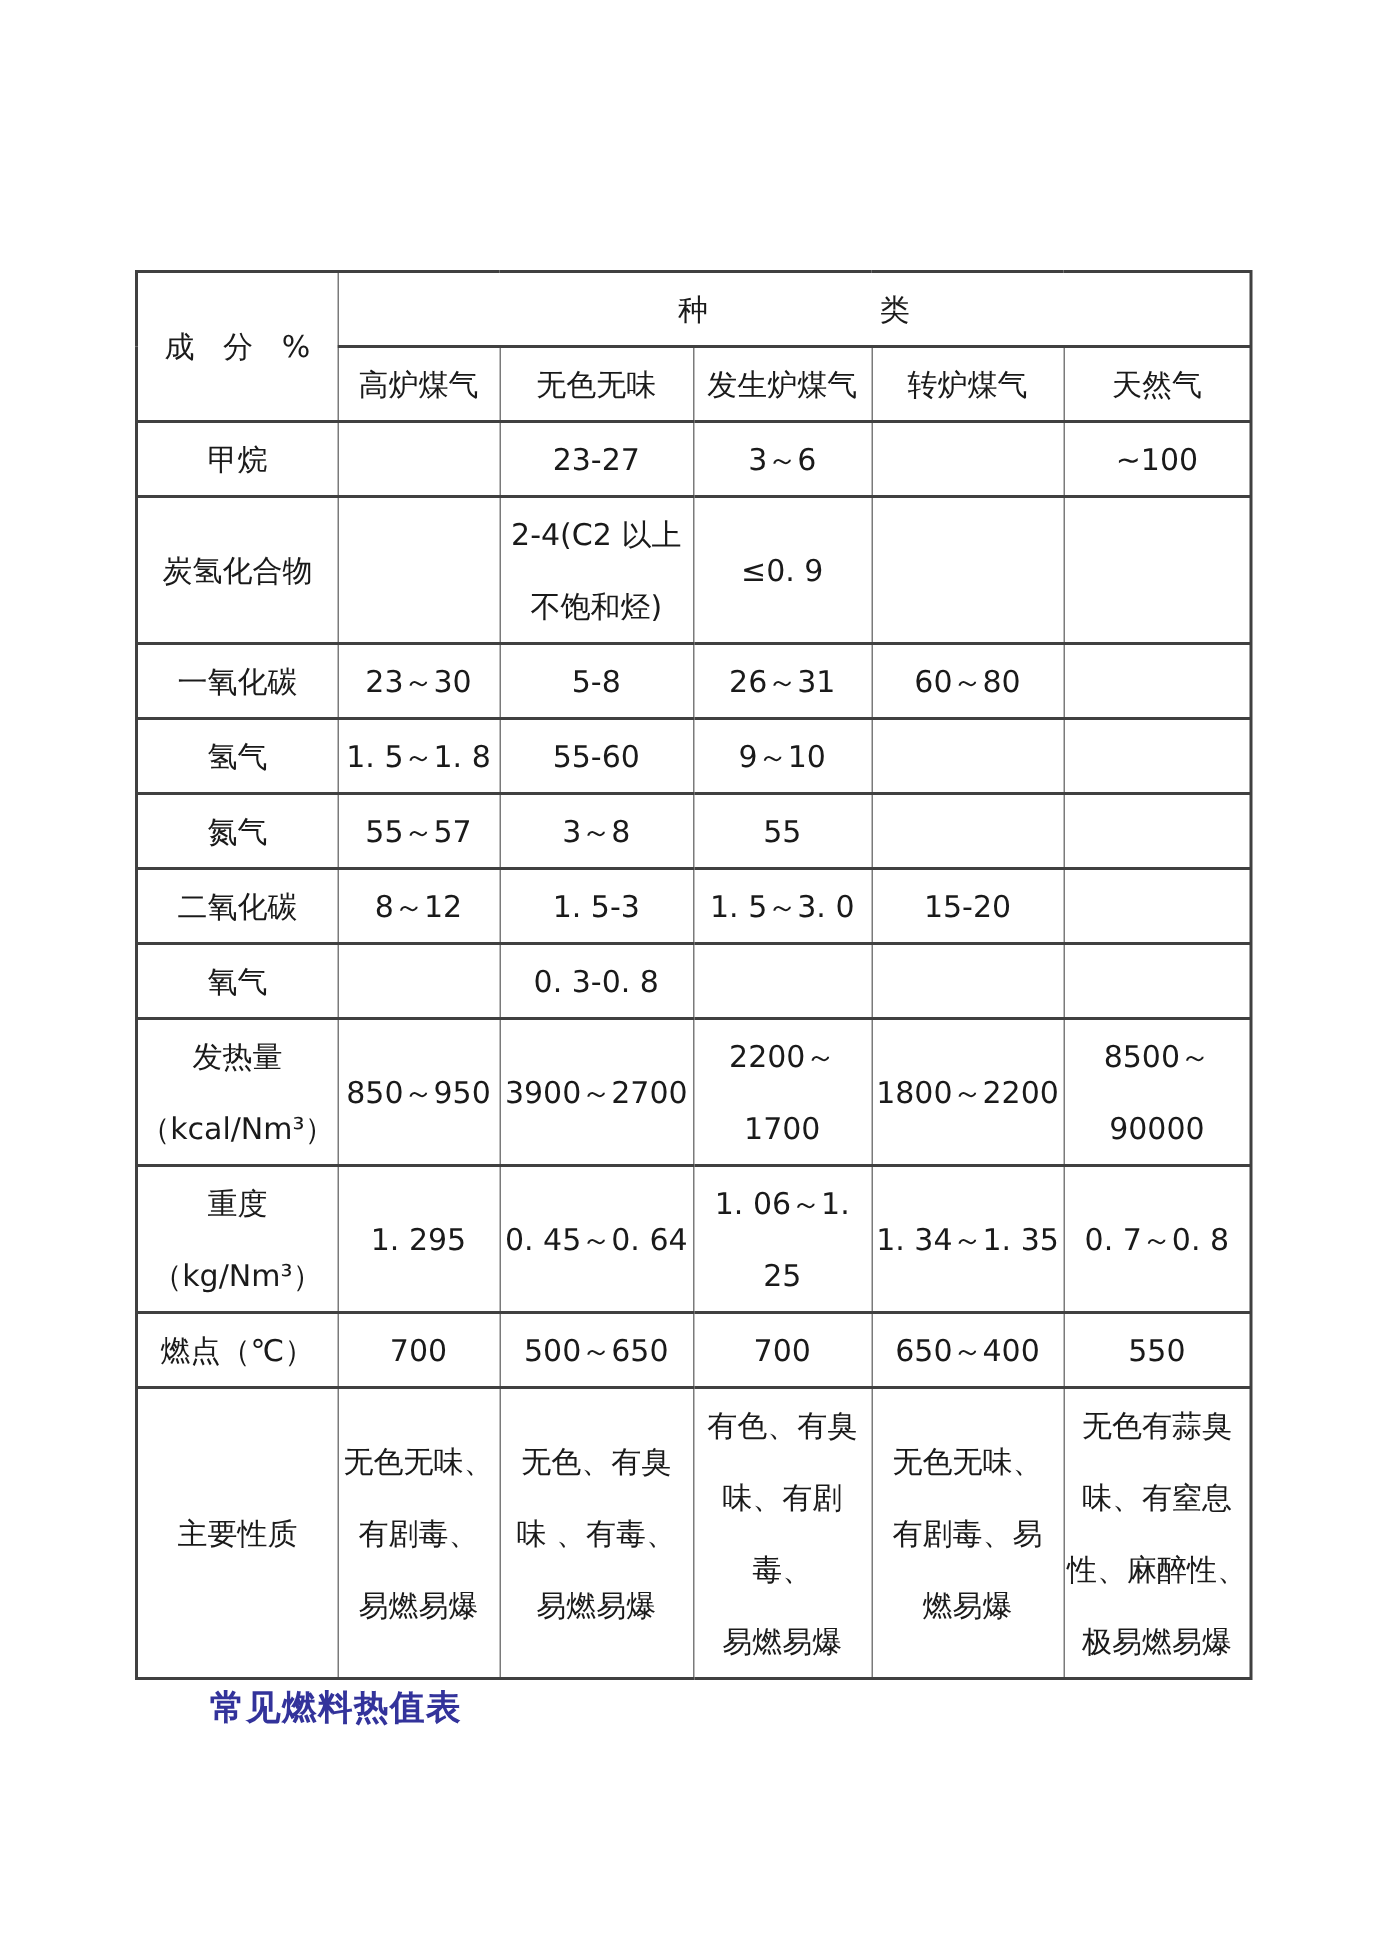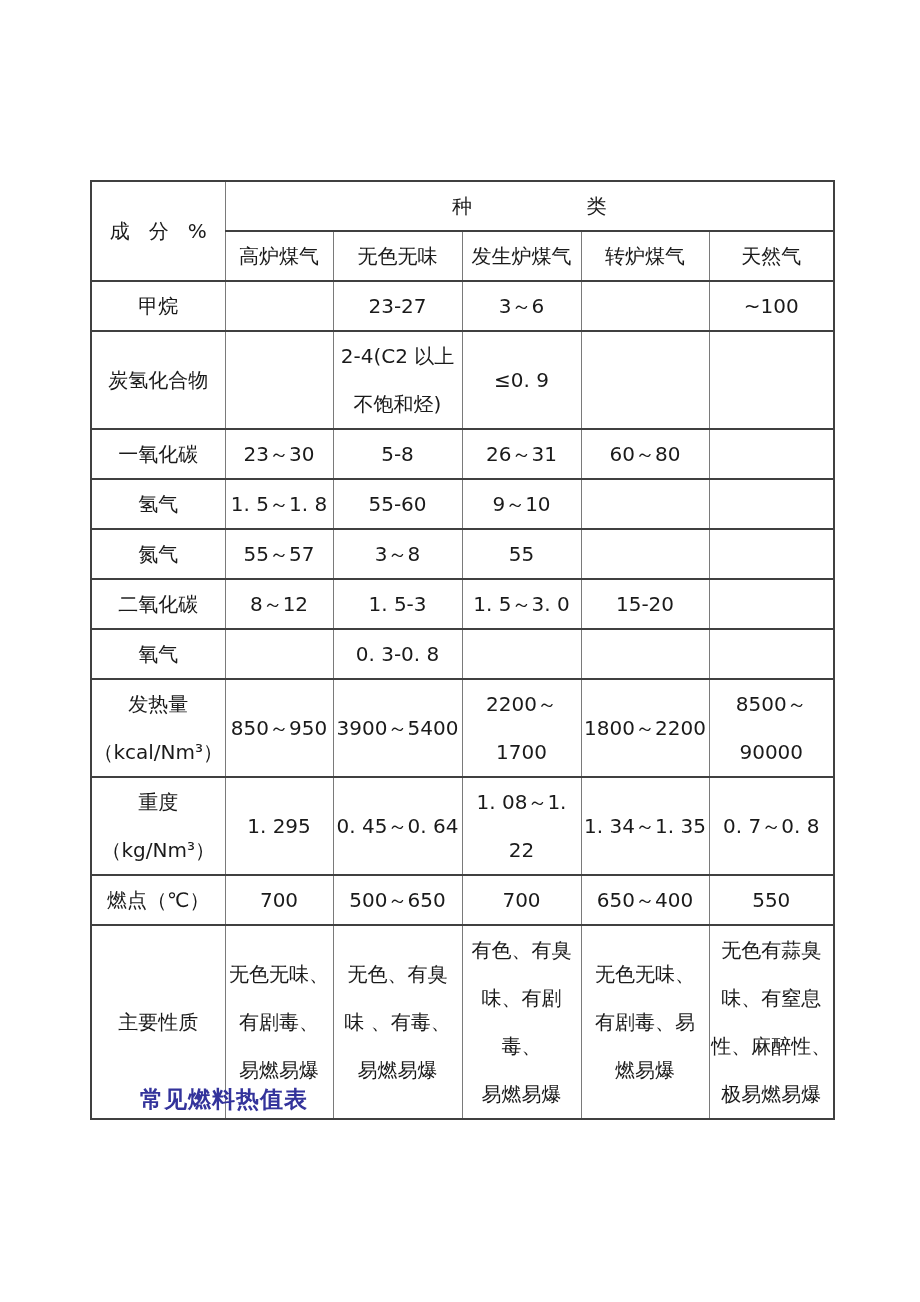--- a/index.html
+++ b/index.html
@@ -18,21 +18,21 @@
   .doc-title {
     position: absolute;
     left: 140px;
     font-size: 23px;
     font-weight: 600;
     color: #33339b;
     letter-spacing: 1px;
     white-space: pre;
   }
   .doc-title.first  { top: 117px; }
-  .doc-title.second { top: 1084px; text-align: center; }
+  .doc-title.second { top: 1123px; text-align: center; }
 
   table.gas-table {
     position: absolute;
     left: 90px;
     top: 180px;
     width: 743px;
     border-collapse: collapse;
     table-layout: fixed;
     border-left: 2px solid #404040;
     border-right: 2px solid #404040;
@@ -140,32 +140,32 @@
         <td>0. 3-0. 8</td>
         <td></td>
         <td></td>
         <td></td>
       </tr>
 
       <tr>
         <td>发热量
 （kcal/Nm³）</td>
         <td>850～950</td>
-        <td>3900～5400</td>
+        <td>3900～2700</td>
         <td>2200～1700</td>
         <td>1800～2200</td>
         <td>8500～90000</td>
       </tr>
 
       <tr>
         <td>重度
 （kg/Nm³）</td>
         <td>1. 295</td>
         <td>0. 45～0. 64</td>
-        <td>1. 08～1. 22</td>
+        <td>1. 06～1. 25</td>
         <td>1. 34～1. 35</td>
         <td>0. 7～0. 8</td>
       </tr>
 
       <tr>
         <td>燃点（℃）</td>
         <td>700</td>
         <td>500～650</td>
         <td>700</td>
         <td>650～400</td>

